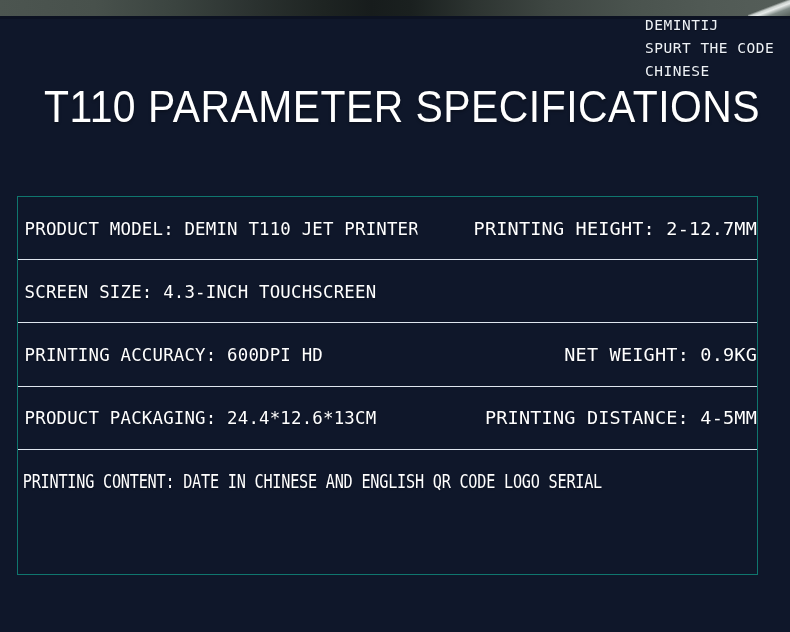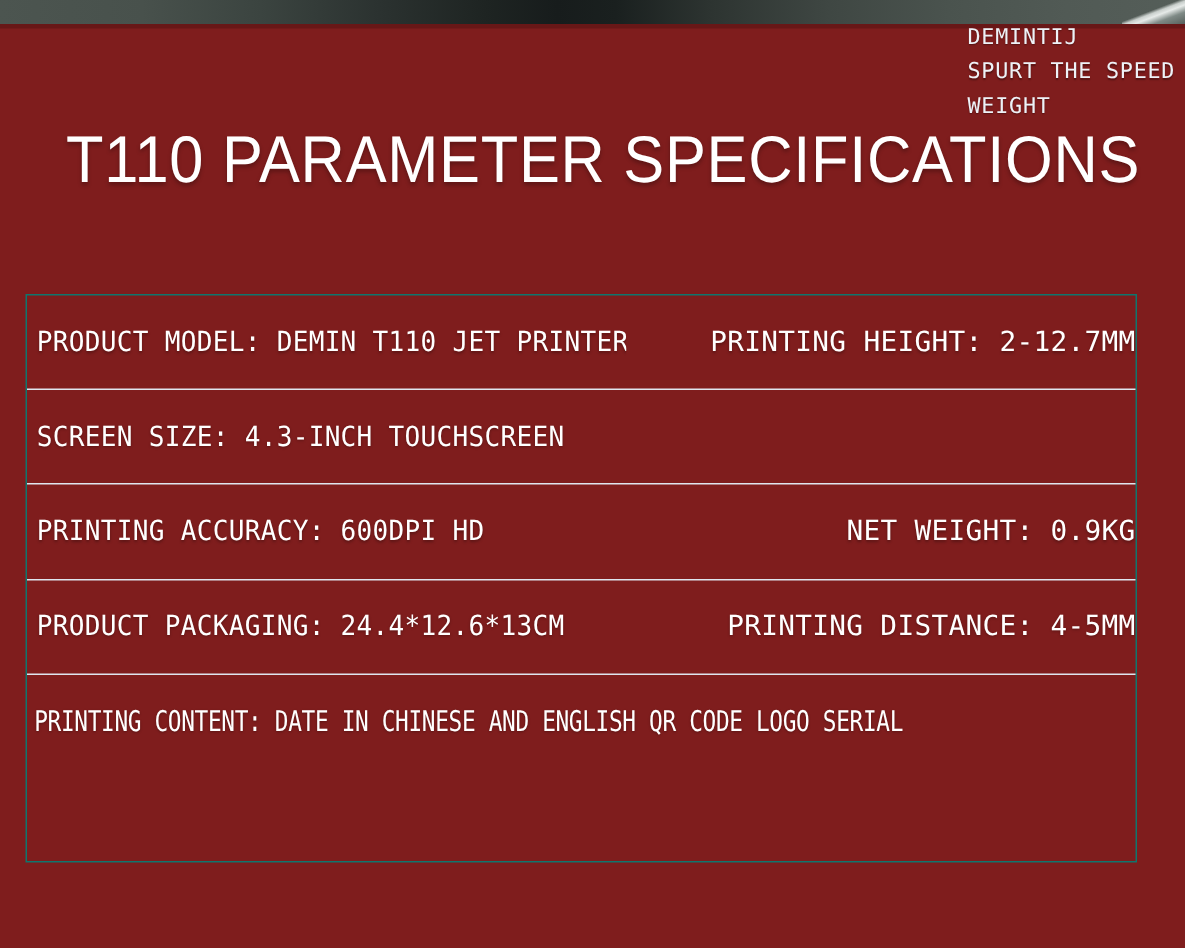--- a/index.html
+++ b/index.html
@@ -11,21 +11,21 @@
     height: 632px;
     overflow: hidden;
     font-family: "DejaVu Sans Mono", monospace;
     background: #1c3f76;
   }
 
   #page {
     position: relative;
     width: 790px;
     height: 632px;
-    background: #7f1d1d;
+    background: #0f172a;
     overflow: hidden;
   }
 
   
   #top-strip {
     position: absolute;
     left: 0; top: 0;
     width: 790px;
     height: 16px;
     background: linear-gradient(to right,
@@ -149,22 +149,22 @@
 
 <div id="page">
 
   <div id="top-strip">
     <div id="top-strip-wedge"></div>
   </div>
   <div id="strip-shadow"></div>
 
   <div id="brand">
     <div>DEMINTIJ</div>
-    <div>SPURT THE SPEED</div>
-    <div>WEIGHT</div>
+    <div>SPURT THE CODE</div>
+    <div>CHINESE</div>
   </div>
 
   <div id="title">T110 PARAMETER SPECIFICATIONS</div>
 
   <div id="spec-table">
 
     <div class="spec-row">
       <div class="cell cell-left">PRODUCT MODEL: DEMIN T110 JET PRINTER</div>
       <div class="cell cell-right">PRINTING HEIGHT: 2-12.7MM</div>
     </div>

